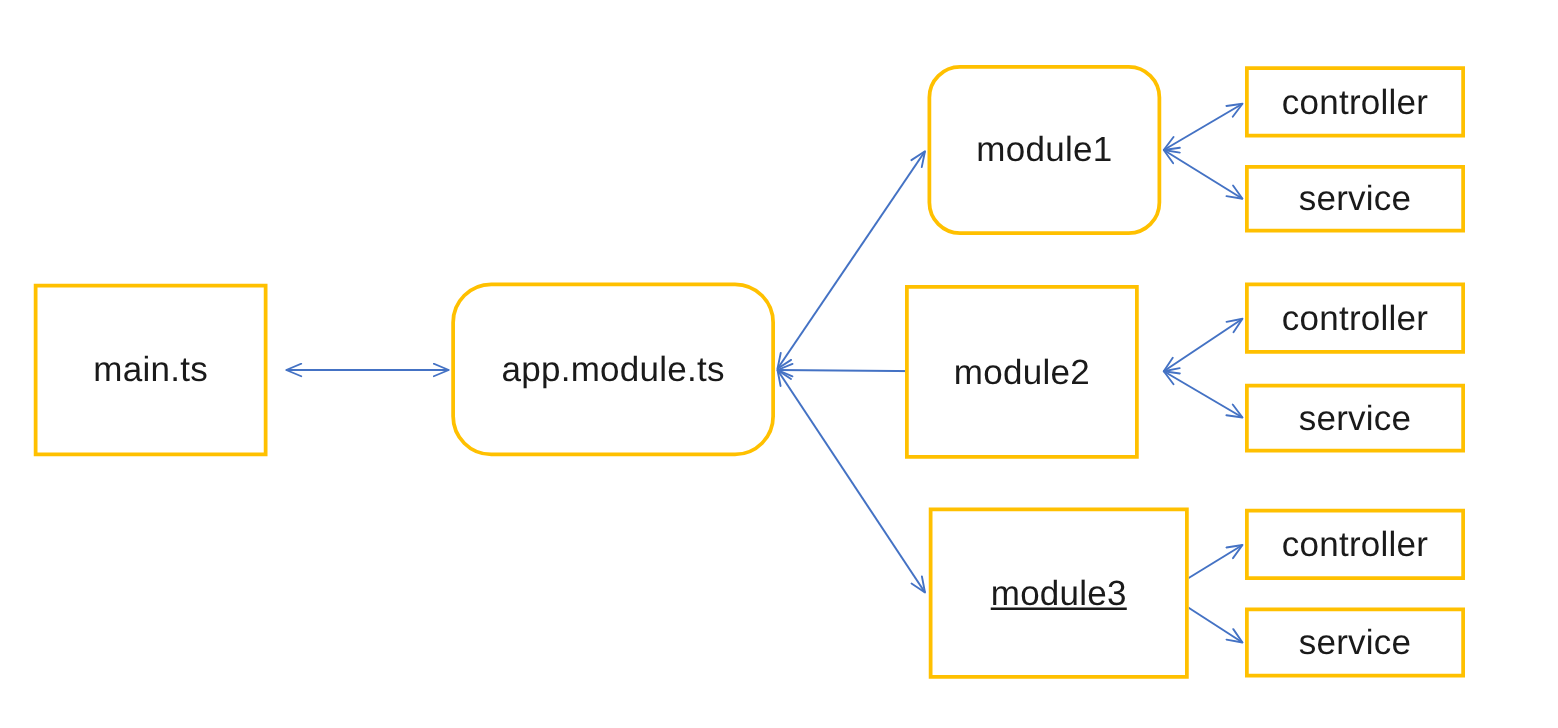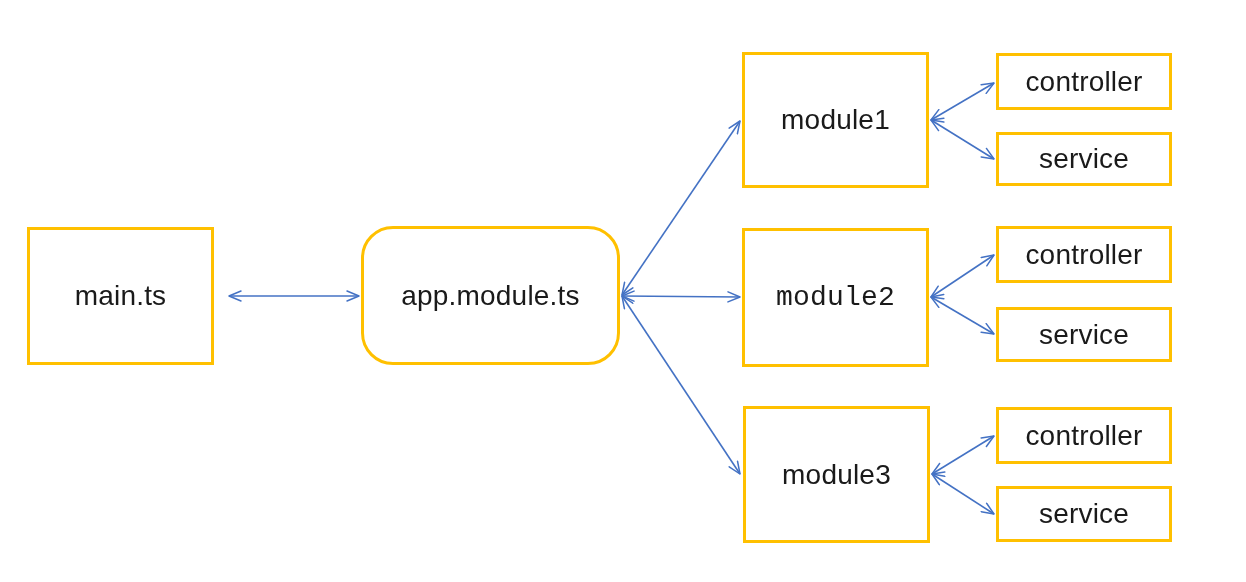--- a/index.html
+++ b/index.html
@@ -63,27 +63,27 @@
       <line x1="932" y1="474" x2="994" y2="436" stroke="#4472C4" stroke-width="1.6" marker-start="url(#arrowhead)" marker-end="url(#arrowhead)"></line>
       <line x1="932" y1="474" x2="994" y2="514" stroke="#4472C4" stroke-width="1.6" marker-start="url(#arrowhead)" marker-end="url(#arrowhead)"></line>
     </svg>
 
 <div class="node" style="left: 27px; top: 227px; width: 187px; height: 138px;">
       <span>main.ts</span>
     </div>
     <div class="node" style="left: 361px; top: 226px; width: 259px; height: 139px; border-radius: 32px;">
       <span>app.module.ts</span>
     </div>
-    <div class="node" style="left: 742px; top: 52px; width: 187px; height: 136px;">
+    <div class="node" style="left: 742px; top: 52px; width: 187px; height: 136px; border-radius: 26px;">
       <span>module1</span>
     </div>
-    <div class="node" style="left: 742px; top: 228px; width: 187px; height: 139px; font-family: Liberation Mono, monospace;">
+    <div class="node" style="left: 724px; top: 228px; width: 187px; height: 139px;">
       <span>module2</span>
     </div>
-    <div class="node" style="left: 743px; top: 406px; width: 187px; height: 137px;">
+    <div class="node" style="left: 743px; top: 406px; width: 208px; height: 137px; text-decoration: underline;">
       <span>module3</span>
     </div>
     <div class="node" style="left: 996px; top: 53px; width: 176px; height: 57px;">
       <span>controller</span>
     </div>
     <div class="node" style="left: 996px; top: 132px; width: 176px; height: 54px;">
       <span>service</span>
     </div>
     <div class="node" style="left: 996px; top: 226px; width: 176px; height: 57px;">
       <span>controller</span>

